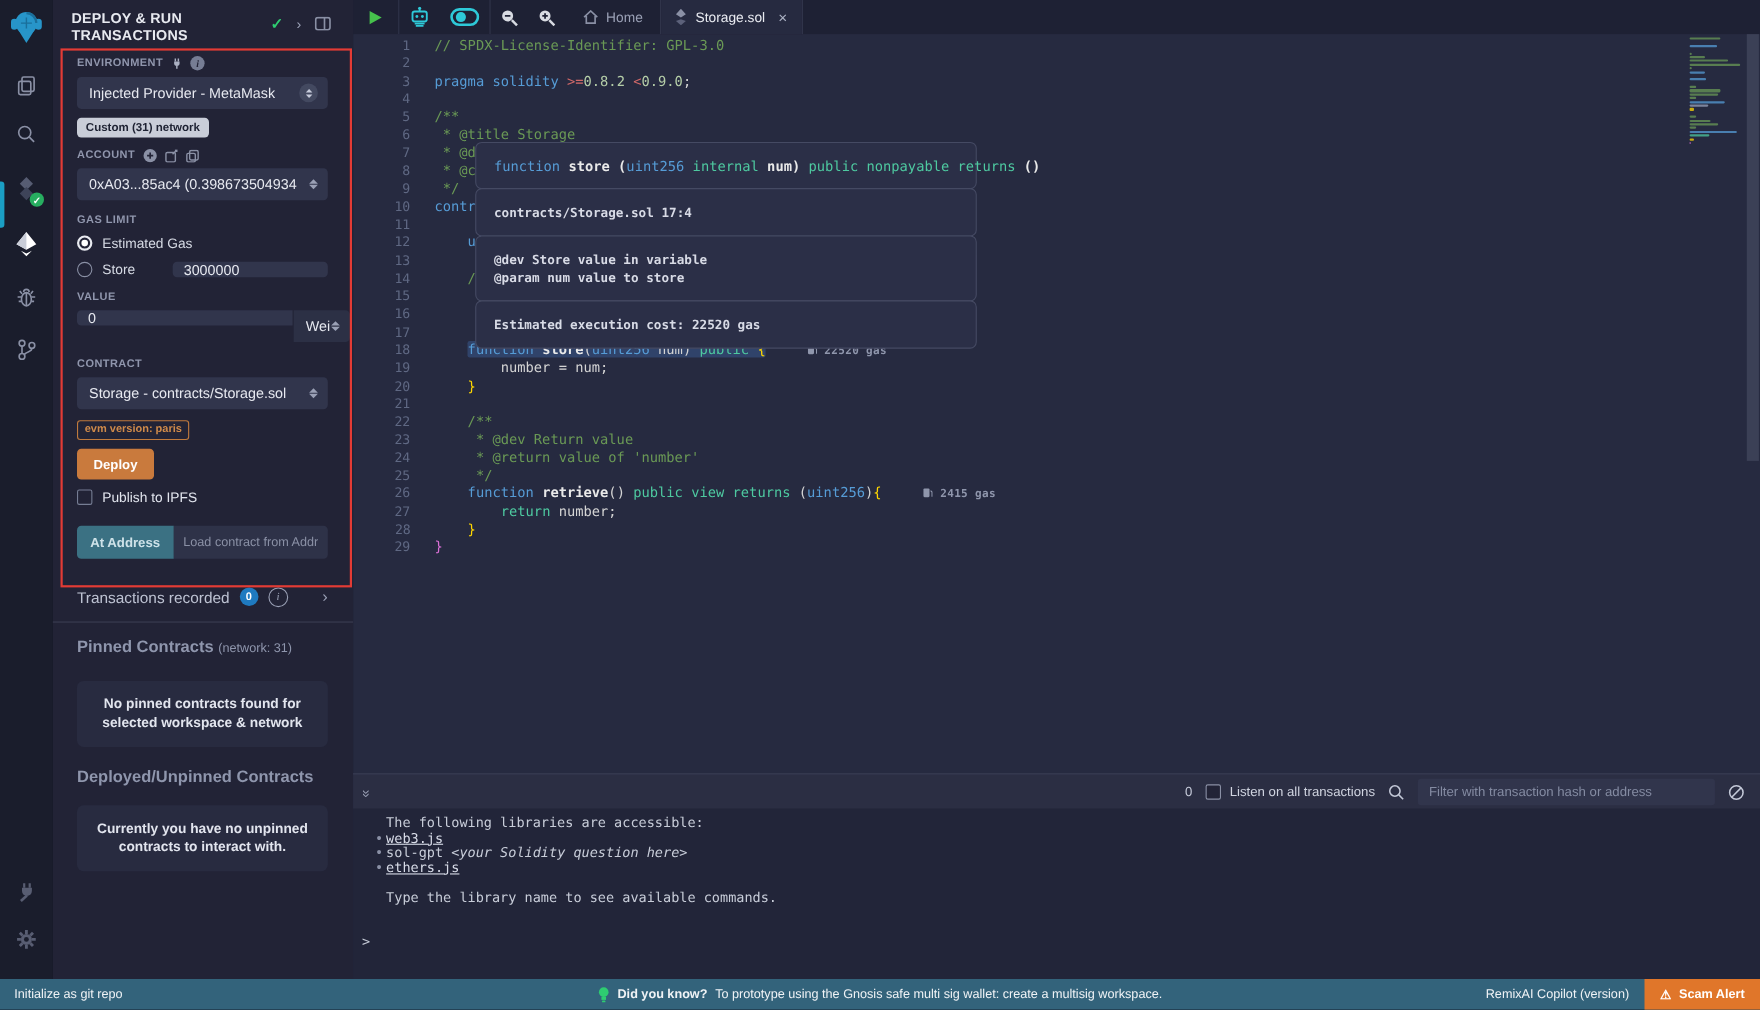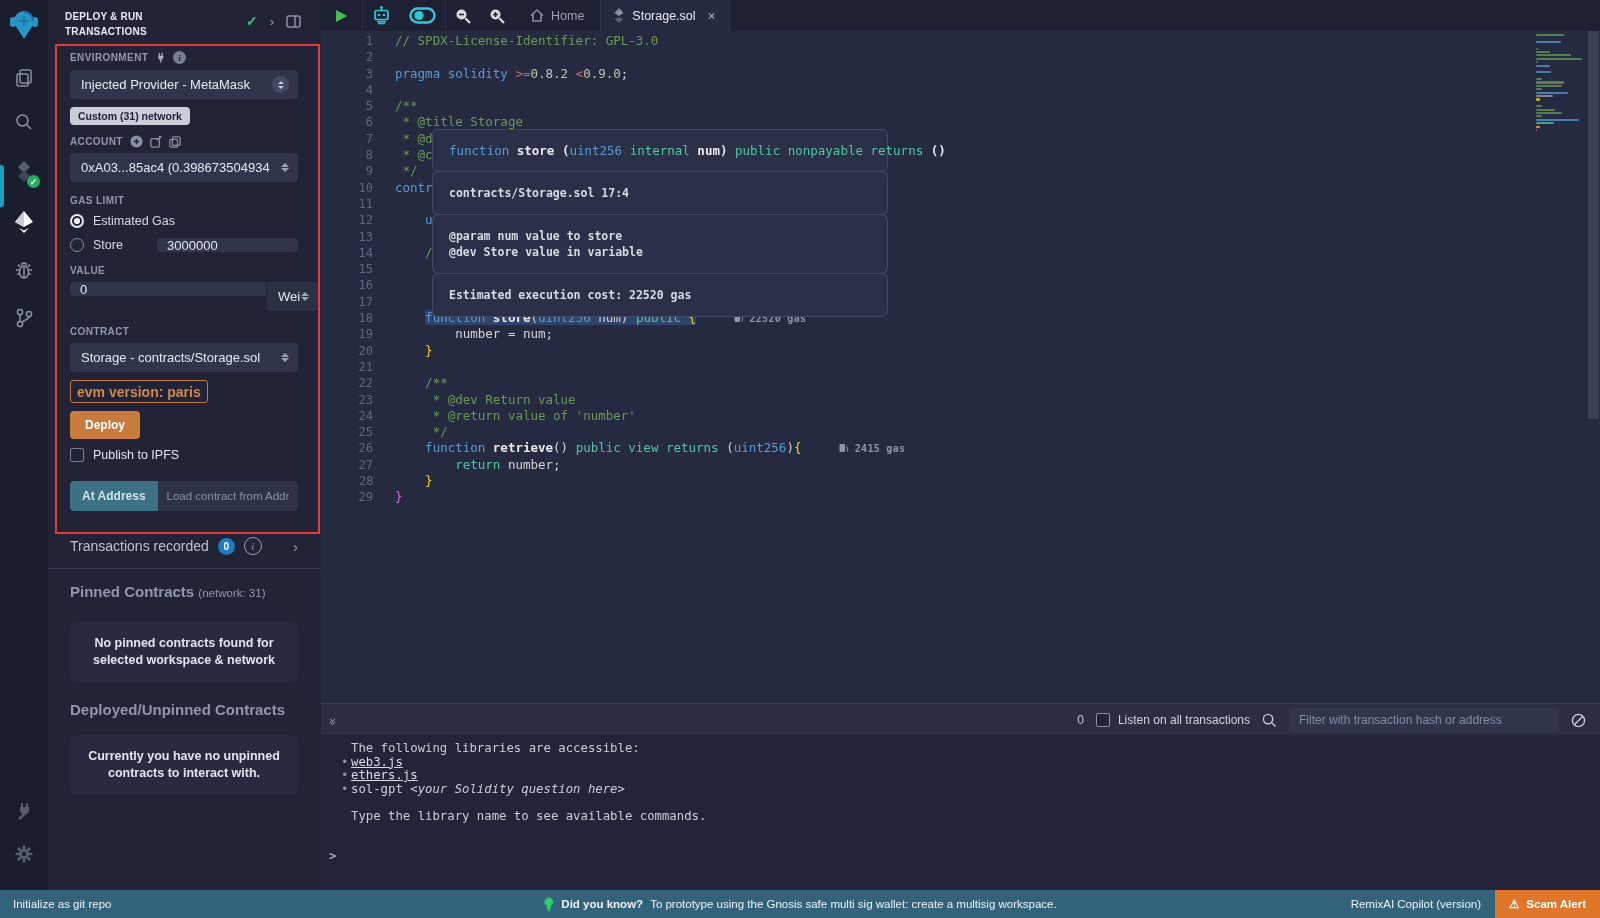--- a/index.html
+++ b/index.html
@@ -10,21 +10,21 @@
   #rail{left:0;top:0;width:48px;height:890px;background:#1a1d2c;border-right:1px solid #101322;}
   .rail-item{width:48px;height:44px;display:flex;align-items:center;justify-content:center;position:relative;cursor:pointer;}
   .rail-item svg{display:block;}
   #rail .active-bar{position:absolute;left:0;top:165px;width:4px;height:42px;background:#1b9fc4;border-radius:0 3px 3px 0;}
   .rail-bottom{position:absolute;left:0;bottom:14px;width:48px;}
   .badge-check{position:absolute;right:8px;bottom:6px;width:13px;height:13px;border-radius:50%;background:#27ae60;
     display:flex;align-items:center;justify-content:center;color:#fff;font-size:9px;font-weight:bold;}
   
   #panel{left:48px;top:0;width:273px;height:890px;background:#222336;border-right:1px solid#121425;color:#cfd3e0;}
   #panel-header{display:flex;align-items:flex-start;padding:9px 20px 0 17px;}
-  #panel-title{font-size:10px;font-weight:bold;color:#e8eaf0;line-height:15px;letter-spacing:.2px;width:150px;}
+  #panel-title{font-size:13px;font-weight:bold;color:#e8eaf0;line-height:15px;letter-spacing:.2px;width:150px;}
   .hdr-icons{margin-left:auto;display:flex;align-items:center;gap:12px;margin-top:4px;}
   #red-box{left:7px;top:44px;width:261px;height:486px;border:2px solid #e33b35;pointer-events:none;z-index:4;}
   #panel-content{padding:12px 23px 0 22px;}
   .lbl{font-size:10px;letter-spacing:.4px;color:#9096ad;font-weight:bold;display:flex;align-items:center;gap:7px;}
   .sel{height:29px;background:#31354c;border-radius:4px;display:flex;align-items:center;
        padding:0 9px 0 11px;font-size:13px;color:#e7e9f0;cursor:pointer;}
   .sel .grow{flex:1;white-space:nowrap;overflow:hidden;}
   .caret{display:inline-block;width:9px;flex:0 0 9px;}
   .caret i{display:block;width:0;height:0;border-left:4px solid transparent;border-right:4px solid transparent;margin:1px auto;}
   .caret .up{border-bottom:4px solid #9aa0b5;}
@@ -35,21 +35,21 @@
   .env-circle .up{border-bottom:3px solid #c7ccdb;}
   .env-circle .dn{border-top:3px solid #c7ccdb;}
   .pill-light{display:inline-block;background:#c9cdd8;color:#1e2233;font-size:10.5px;font-weight:bold;
       padding:3px 8px;border-radius:4px;}
   .radio-row{display:flex;align-items:center;gap:9px;font-size:12.5px;color:#d6dae4;}
   .radio{width:14px;height:14px;border-radius:50%;border:1px solid #8a90a5;box-sizing:border-box;position:relative;background:#222336;}
   .radio.sel-r{border:2px solid #e8eaf0;}
   .radio.sel-r::after{content:"";position:absolute;left:2px;top:2px;width:6px;height:6px;border-radius:50%;background:#fff;}
   .input{background:#31354c;border:none;border-radius:4px;color:#e7e9f0;font-size:13px;
       font-family:"Liberation Sans",sans-serif;padding:0 10px;height:14px;box-sizing:border-box;}
-  .orange-badge{display:inline-block;border:1px solid #c07a3d;color:#cf8a4a;font-size:14px;font-weight:bold;
+  .orange-badge{display:inline-block;border:1px solid #c07a3d;color:#cf8a4a;font-size:10px;font-weight:bold;
       padding:2.5px 6px;border-radius:3px;}
   .btn-deploy{background:#c97a3d;color:#fff;border:none;border-radius:4px;font-weight:bold;font-size:12px;
       height:28px;padding:0 15px;cursor:pointer;font-family:"Liberation Sans",sans-serif;}
   .chk{width:14px;height:14px;border:1px solid #767d94;border-radius:2px;background:#222336;box-sizing:border-box;}
   .ataddr-btn{background:#3b7183;color:#cfe3e9;font-weight:bold;font-size:12px;border:none;border-radius:4px 0 0 4px;
       height:30px;padding:0 12px;cursor:pointer;font-family:"Liberation Sans",sans-serif;}
   .ataddr-input{flex:1;height:30px;background:#2e3248;border:none;border-radius:0 4px 4px 0;color:#cfd3e0;
       font-size:11.5px;padding:0 9px;font-family:"Liberation Sans",sans-serif;min-width:0;}
   .ataddr-input::placeholder{color:#8a90a5;}
   .input::placeholder{color:#8a90a5;}
@@ -452,22 +452,22 @@
         <div class="mini-ln" style="width: 17.6px; background: rgb(78, 201, 160);"></div>
         <div class="mini-ln" style="width: 4px; background: rgb(255, 215, 0);"></div>
         <div class="mini-ln" style="width: 0.8px; background: rgb(218, 112, 214);"></div>
       </div>
     <div id="ed-scroll"></div>
 
     <div id="tooltip">
       <div class="tt-sec" id="tt-sig"><span class="tk-k">function </span><span class="tk-w">store </span><span class="tk-w">(</span><span class="tk-k">uint256</span><span class="tk-g"> internal</span><span class="tk-w"> num</span><span class="tk-w">) </span><span class="tk-g">public </span><span class="tk-g">nonpayable </span><span class="tk-g">returns </span><span class="tk-w">()</span></div>
       <div class="tt-sec tt-small">contracts/Storage.sol 17:4</div>
       <div class="tt-sec tt-small">
+          <div>@dev Store value in variable</div>
           <div>@param num value to store</div>
-          <div>@dev Store value in variable</div>
         </div>
       <div class="tt-sec tt-small">Estimated execution cost: 22520 gas</div>
     </div>
   </div>
 
   <div id="term-head">
     <div id="term-collapse">»</div>
     <div class="th-right">
       <span id="term-count">0</span>
       <div id="listen-row">
@@ -483,22 +483,22 @@
         <circle cx="8" cy="8" r="6.5"></circle>
           <path d="M3.5 12.5 L12.5 3.5"></path>
       </svg>
     </div>
   </div>
 
   <div id="term-body">
     <div class="t-indent">The following libraries are accessible:</div>
     <ul class="t-bullets">
         <li><span class="t-link">web3.js</span></li>
+        <li><span>sol-gpt </span><span class="t-hint">&lt;your Solidity question here&gt;</span></li>
         <li><span class="t-link">ethers.js</span></li>
-        <li><span>sol-gpt </span><span class="t-hint">&lt;your Solidity question here&gt;</span></li>
       </ul>
     <div class="t-indent" style="margin-top:14px">Type the library name to see available commands.</div>
     <div id="prompt">&gt;</div>
   </div>
 </div>
 
 <div id="statusbar" class="abs">
   <div id="sb-left">
     <span>Initialize as git repo</span>
   </div>

